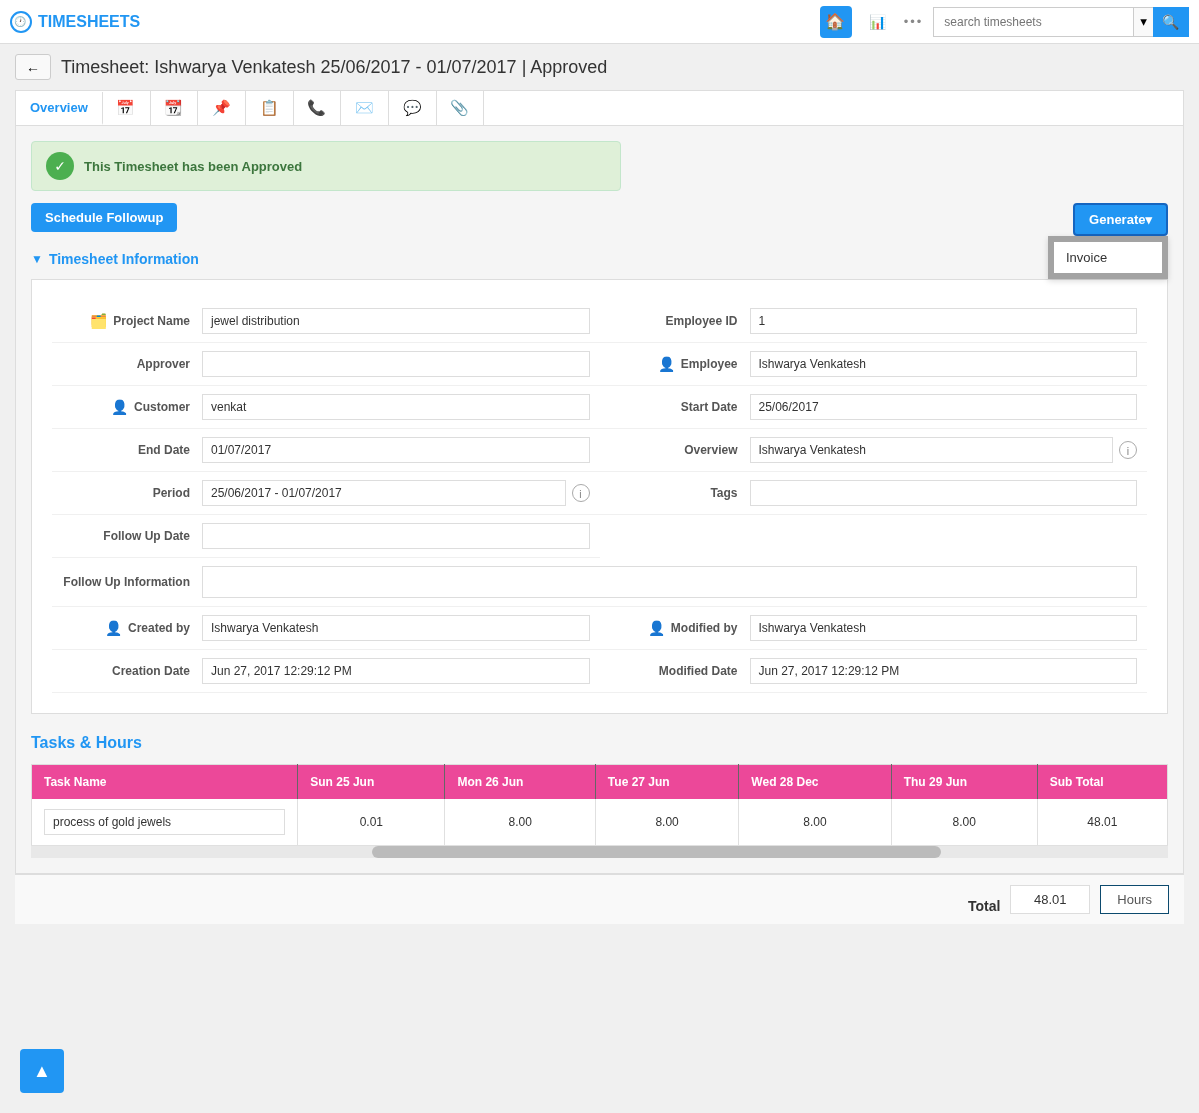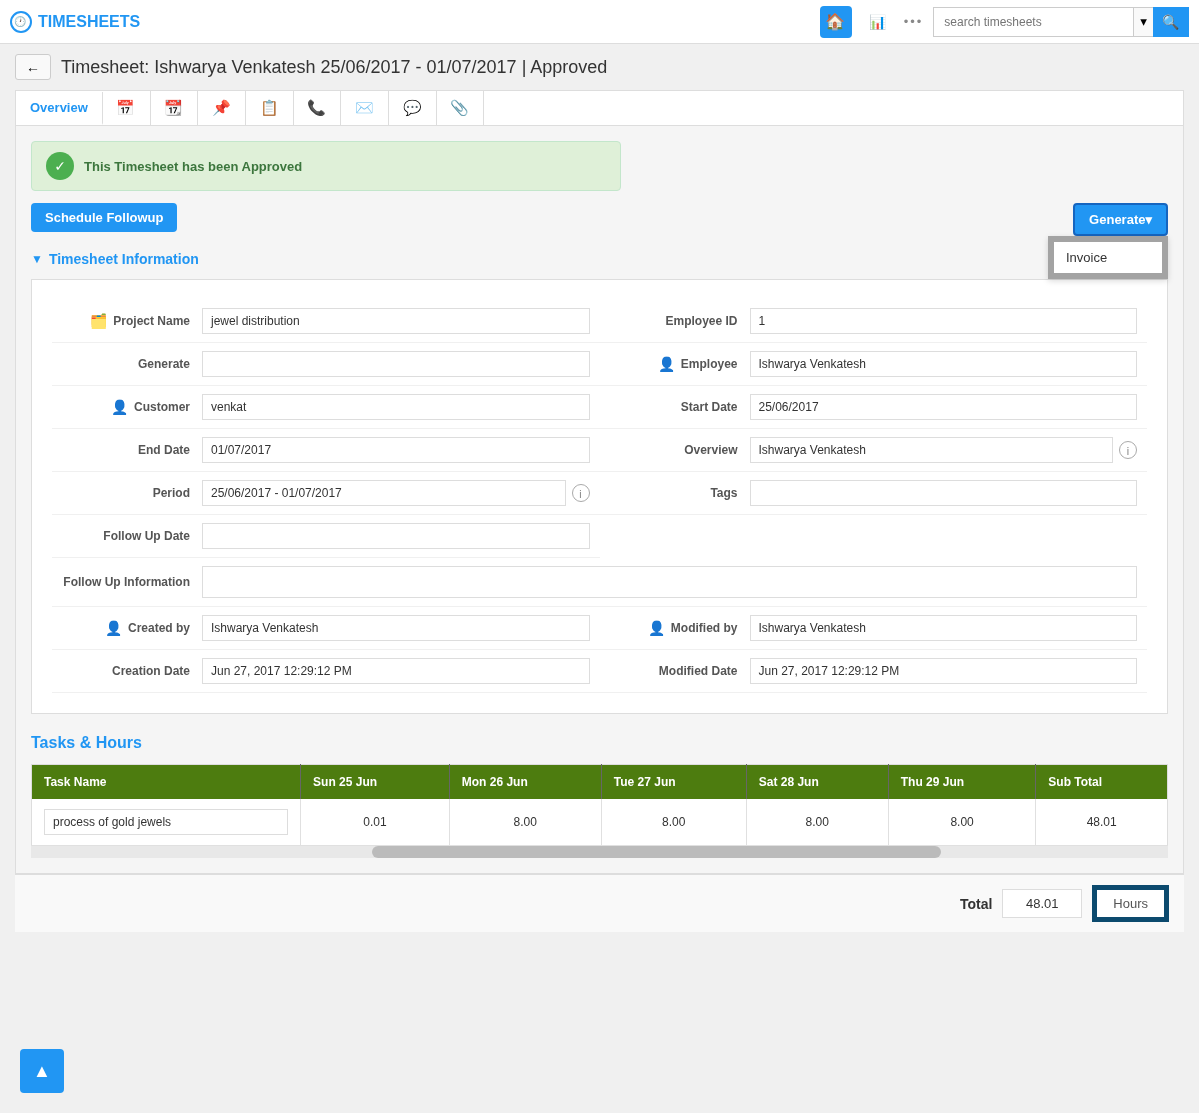--- a/index.html
+++ b/index.html
@@ -341,21 +341,21 @@
       font-weight: bold;
       margin-bottom: 12px;
     }
     .tasks-table {
       width: 100%;
       border-collapse: collapse;
       background: #fff;
       border: 1px solid #ddd;
     }
     .tasks-table thead tr {
-      background: #4d7c0f;
+      background: #ec4899;
       color: #fff;
       border-radius: 10px;
     }
     .tasks-table th {
       padding: 10px 12px;
       text-align: left;
       font-size: 12px;
       font-weight: bold;
       border-right: 1px solid #666;
     }
@@ -392,39 +392,39 @@
       background: #bbb;
       border-radius: 6px;
     }
 
     
     .bottom-bar {
       background: #f9f9f9;
       border-top: 1px solid #ddd;
       padding: 10px 15px;
       display: flex;
-      align-items: center;
+      align-items: flex-end;
       justify-content: flex-end;
       gap: 10px;
     }
     .total-label {
       font-weight: bold;
       font-size: 14px;
     }
     .total-value {
       background: #fff;
       border: 1px solid #ddd;
       padding: 6px 16px;
       font-size: 13px;
       min-width: 80px;
       text-align: center;
     }
     .hours-label {
       background: #fff;
-      border: 5px solid #0c4a6e;
+      border: 1px solid #0c4a6e;
       padding: 6px 16px;
       font-size: 13px;
       color: #555;
     }
 
     
     .scroll-top-btn {
       background: #2196F3;
       color: white;
       border: none;
@@ -528,21 +528,21 @@
           <div class="form-row">
             <div class="form-label">
               <span class="form-label-icon">🗂️</span>
               <span>Project Name</span>
             </div>
             <div class="form-value">jewel distribution</div>
           </div>
 
           <div class="form-row">
             <div class="form-label">
-              <span>Generate</span>
+              <span>Approver</span>
             </div>
             <div class="form-value empty"></div>
           </div>
 
           <div class="form-row">
             <div class="form-label">
               <span class="form-label-icon">👤</span>
               <span>Customer</span>
             </div>
             <div class="form-value">venkat</div>
@@ -663,21 +663,21 @@
     <div class="tasks-section">
       <div class="tasks-title">Tasks &amp; Hours</div>
 
       <table class="tasks-table">
         <thead>
           <tr>
             <th>Task Name</th>
             <th>Sun 25 Jun</th>
             <th>Mon 26 Jun</th>
             <th>Tue 27 Jun</th>
-            <th>Sat 28 Jun</th>
+            <th>Wed 28 Dec</th>
             <th>Thu 29 Jun</th>
             <th>Sub Total</th>
           </tr>
         </thead>
         <tbody>
           <tr class="table-row">
             <td>
               <div class="task-name-cell">process of gold jewels</div>
             </td>
             <td>0.01</td>

